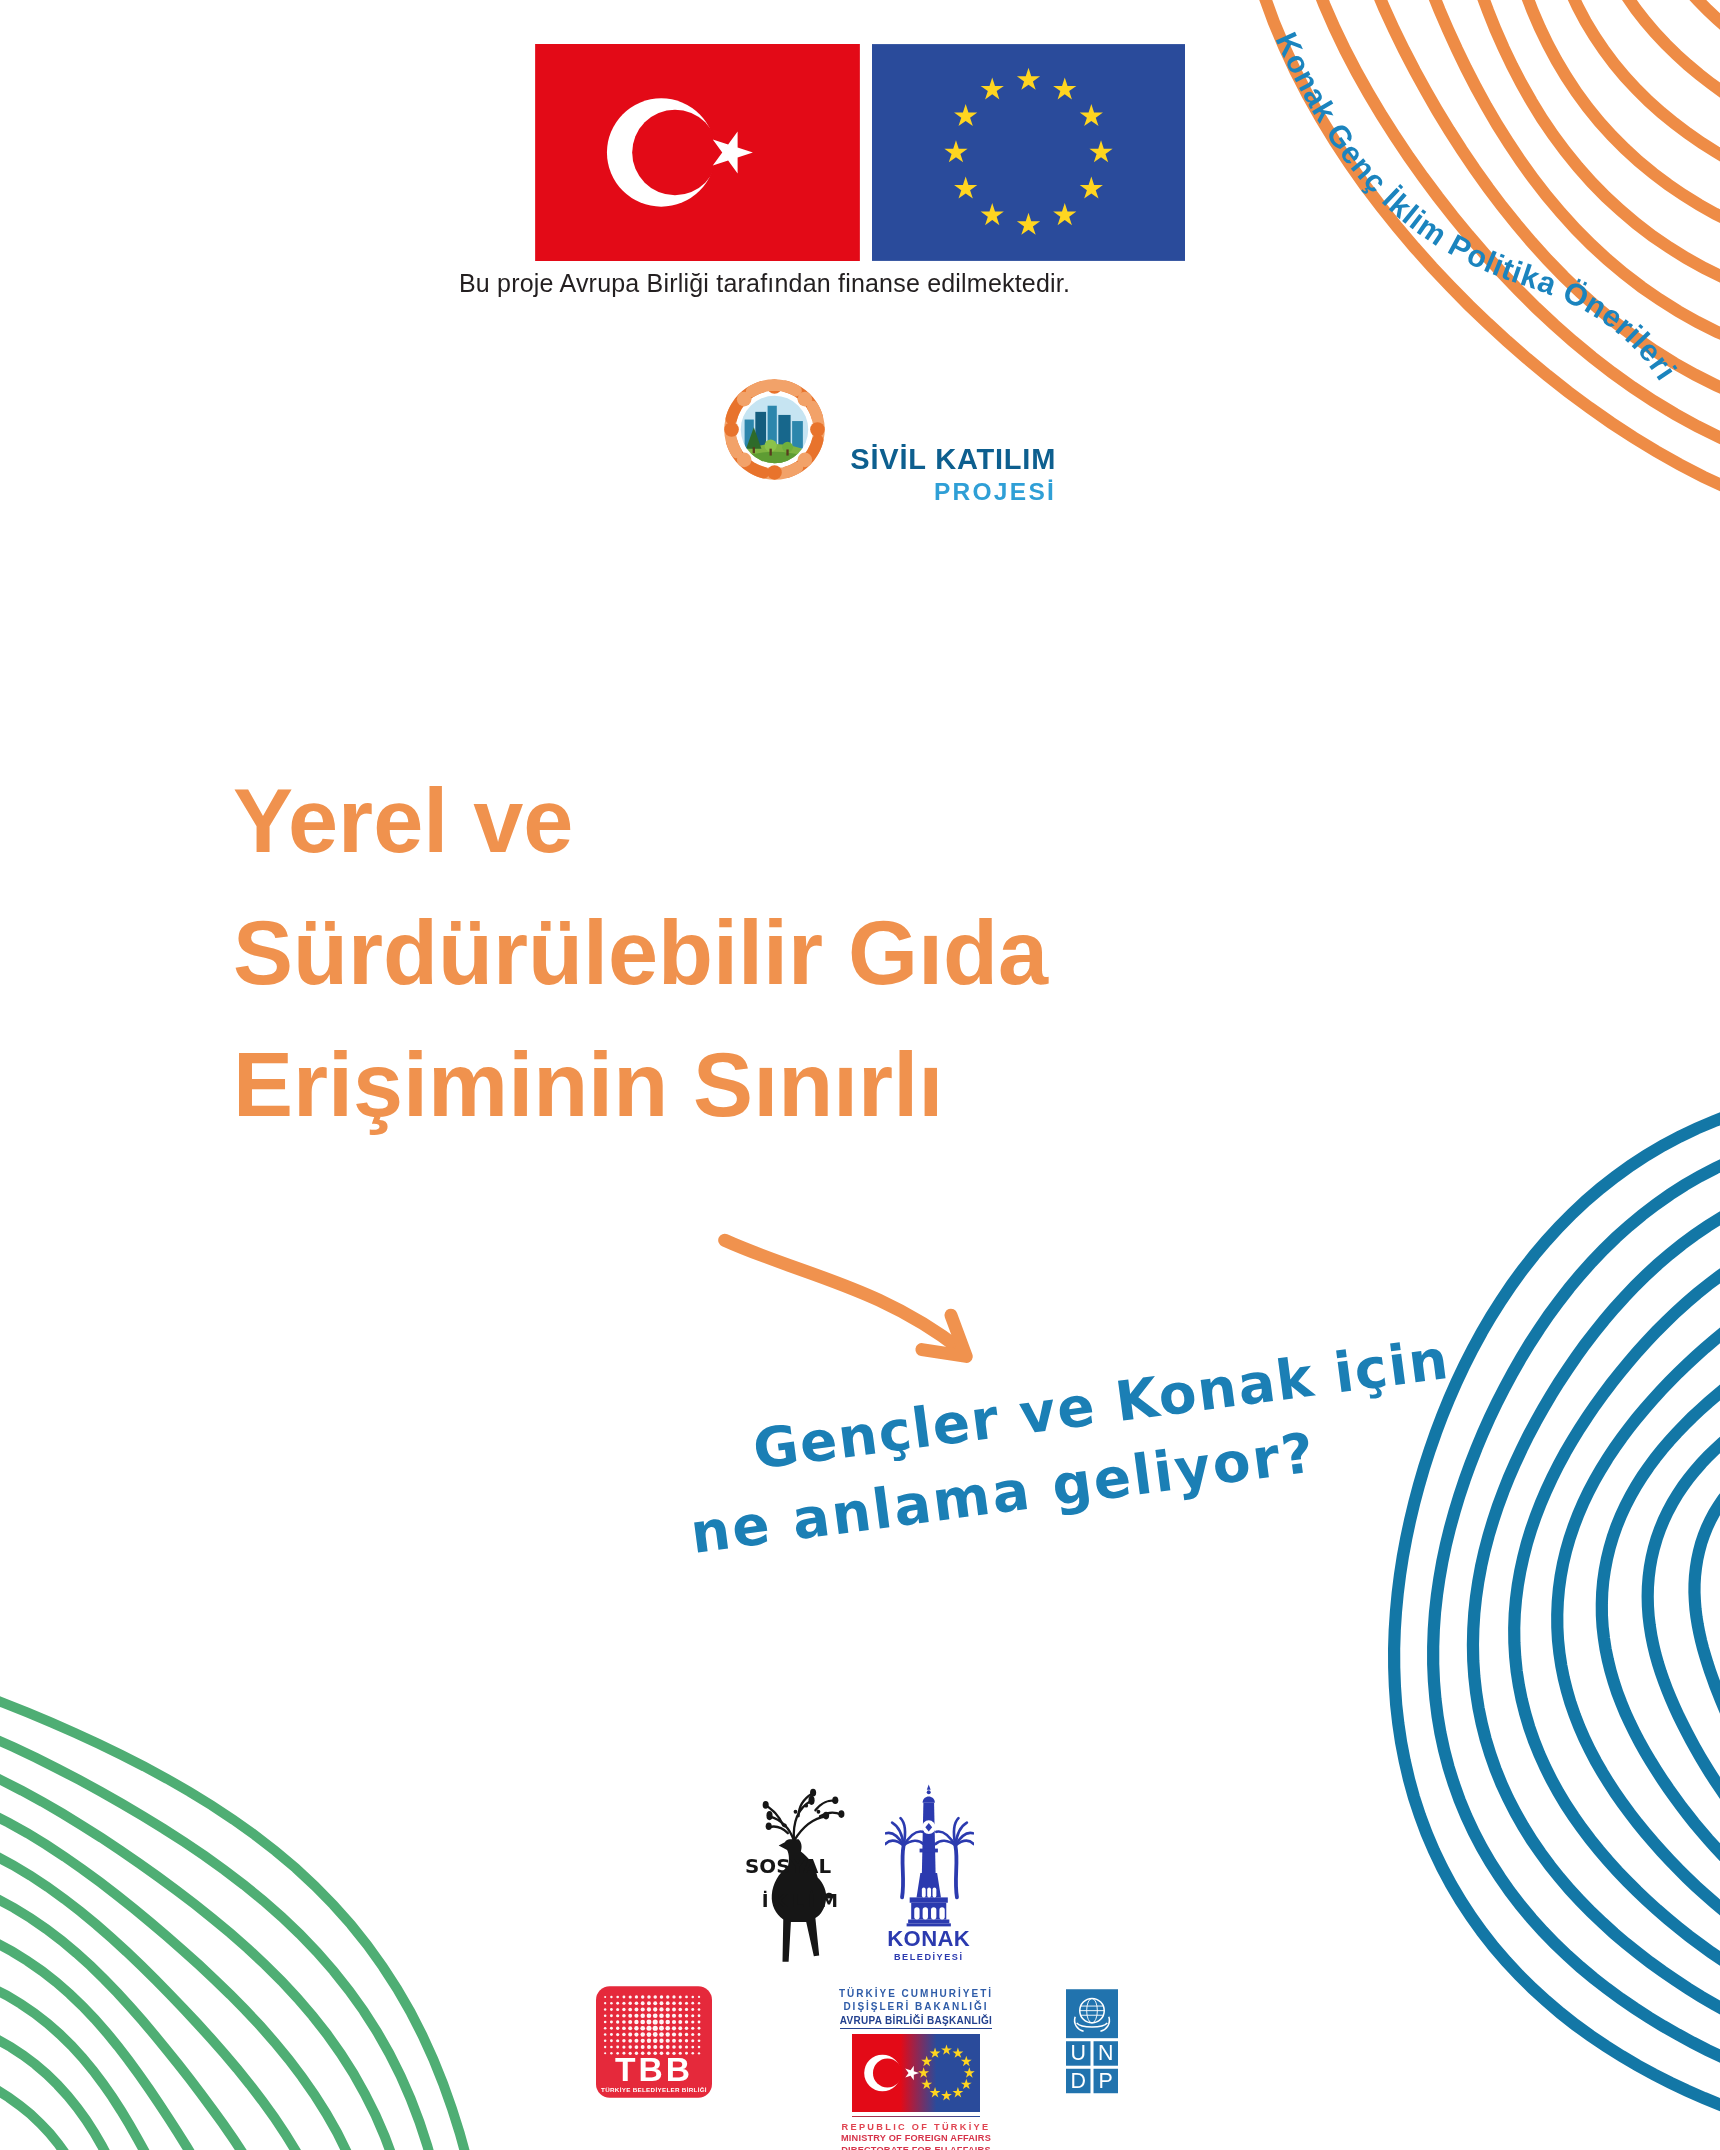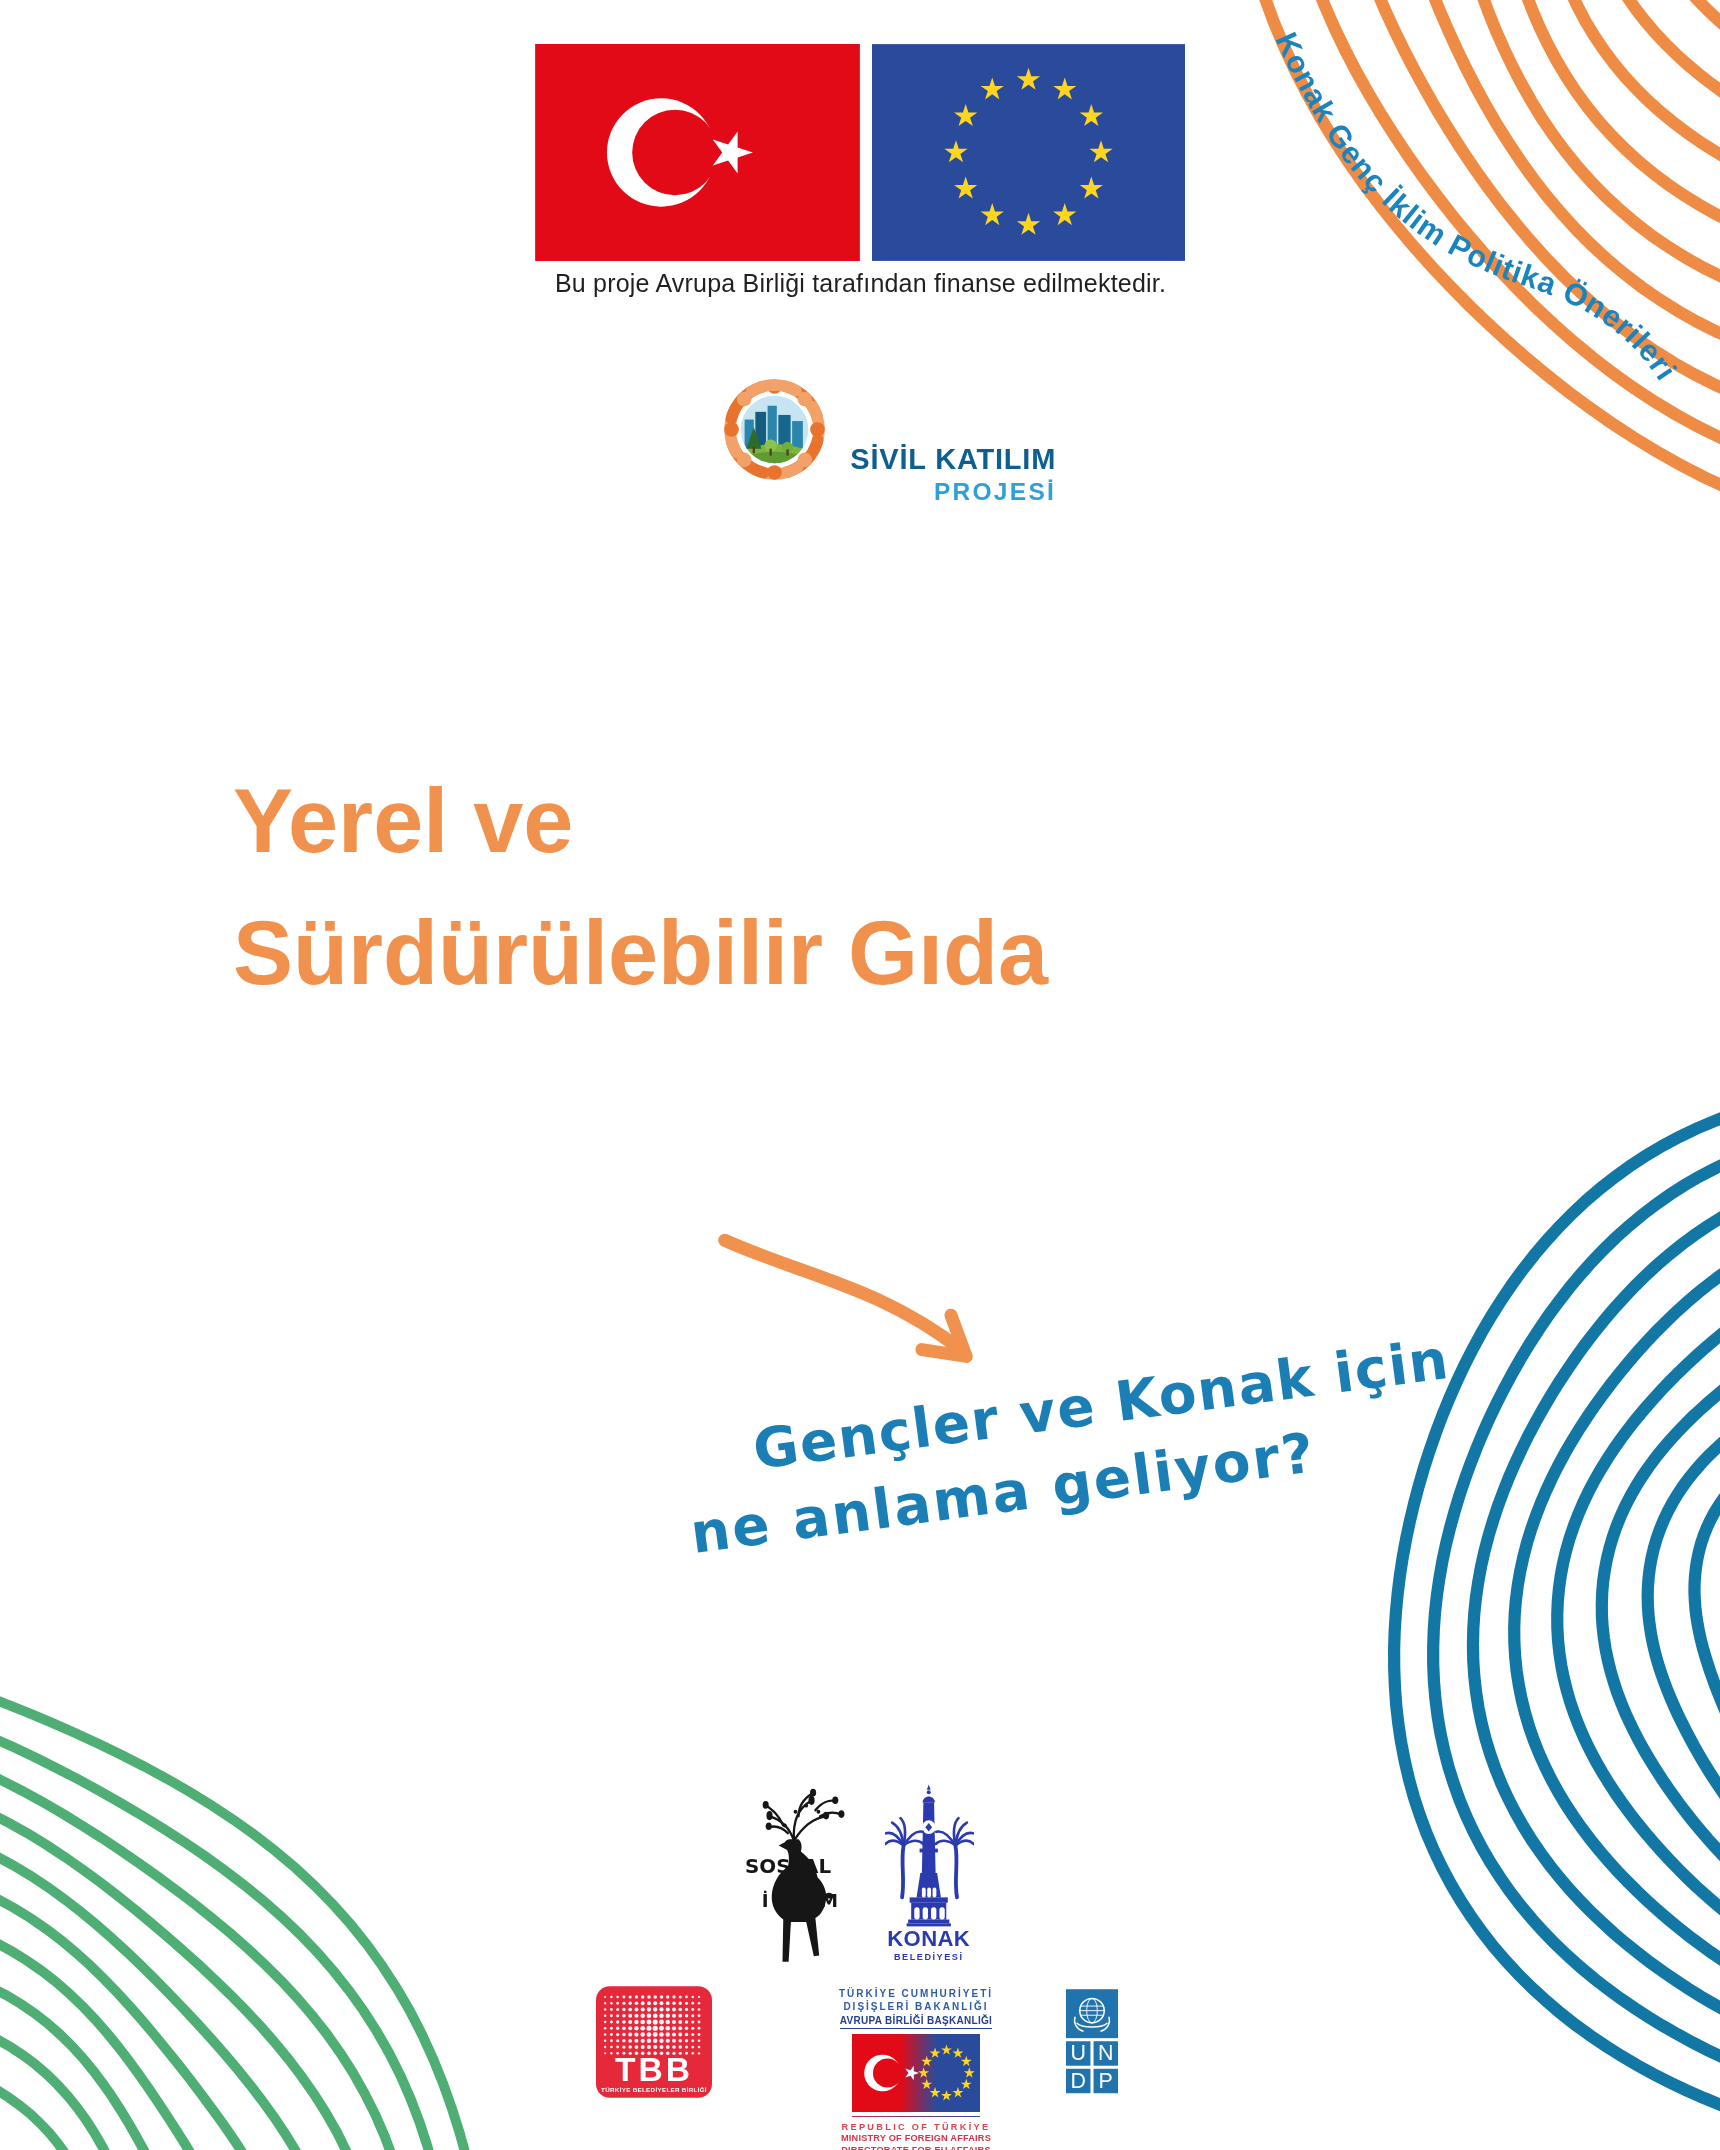--- a/index.html
+++ b/index.html
@@ -4,21 +4,21 @@
 <style>
   html,body{margin:0;padding:0;background:#fff;}
   .canvas{position:relative;width:1720px;height:2151px;background:#ffffff;overflow:hidden;
           font-family:"Liberation Sans",sans-serif;}
   svg{display:block;}
   .full-svg{position:absolute;left:0;top:0;width:1720px;height:2151px;pointer-events:none;}
 
   
   .flag-tr{position:absolute;left:535px;top:44px;width:325px;height:217px;}
   .flag-eu{position:absolute;left:872px;top:44px;width:313px;height:217px;}
-  .funding-text{position:absolute;left:459px;top:269px;width:803px;text-align:center;
+  .funding-text{position:absolute;left:459px;top:269px;width:803px;text-align:left;
       font-size:25px;color:#231F20;letter-spacing:0.2px;}
 
   
   .project-logo{position:absolute;left:717px;top:372px;display:flex;}
   .project-emblem{width:115px;height:115px;}
   .project-logo-text{margin:31px 0 0 18.3px;}
   .pl1{font-size:29px;font-weight:bold;color:#0D5F8F;letter-spacing:0.8px;margin-top:40px;}
   .pl2{font-size:24.5px;font-weight:bold;color:#2F9FD6;letter-spacing:2.3px;margin-top:2.3px;text-align:right;}
 
   
@@ -179,20 +179,21 @@
     </svg>
     <div class="project-logo-text">
       <div class="pl1">SİVİL KATILIM</div>
       <div class="pl2">PROJESİ</div>
     </div>
   </div>
 
   <h1 class="title">
     <div>Yerel ve</div>
     <div>Sürdürülebilir Gıda</div>
+    <div>Erişiminin Sınırlı</div>
   </h1>
 
   <div class="subtitle">
     <div class="sub1">Gençler ve Konak için</div>
     <div class="sub2">ne anlama geliyor?</div>
   </div>
 
   <svg class="logo-deer" viewBox="0 0 132 272">
     <g stroke="#161616" stroke-width="3" fill="none" stroke-linecap="round">
       <path d="M64 90 C58 72 46 62 32 58"></path>

